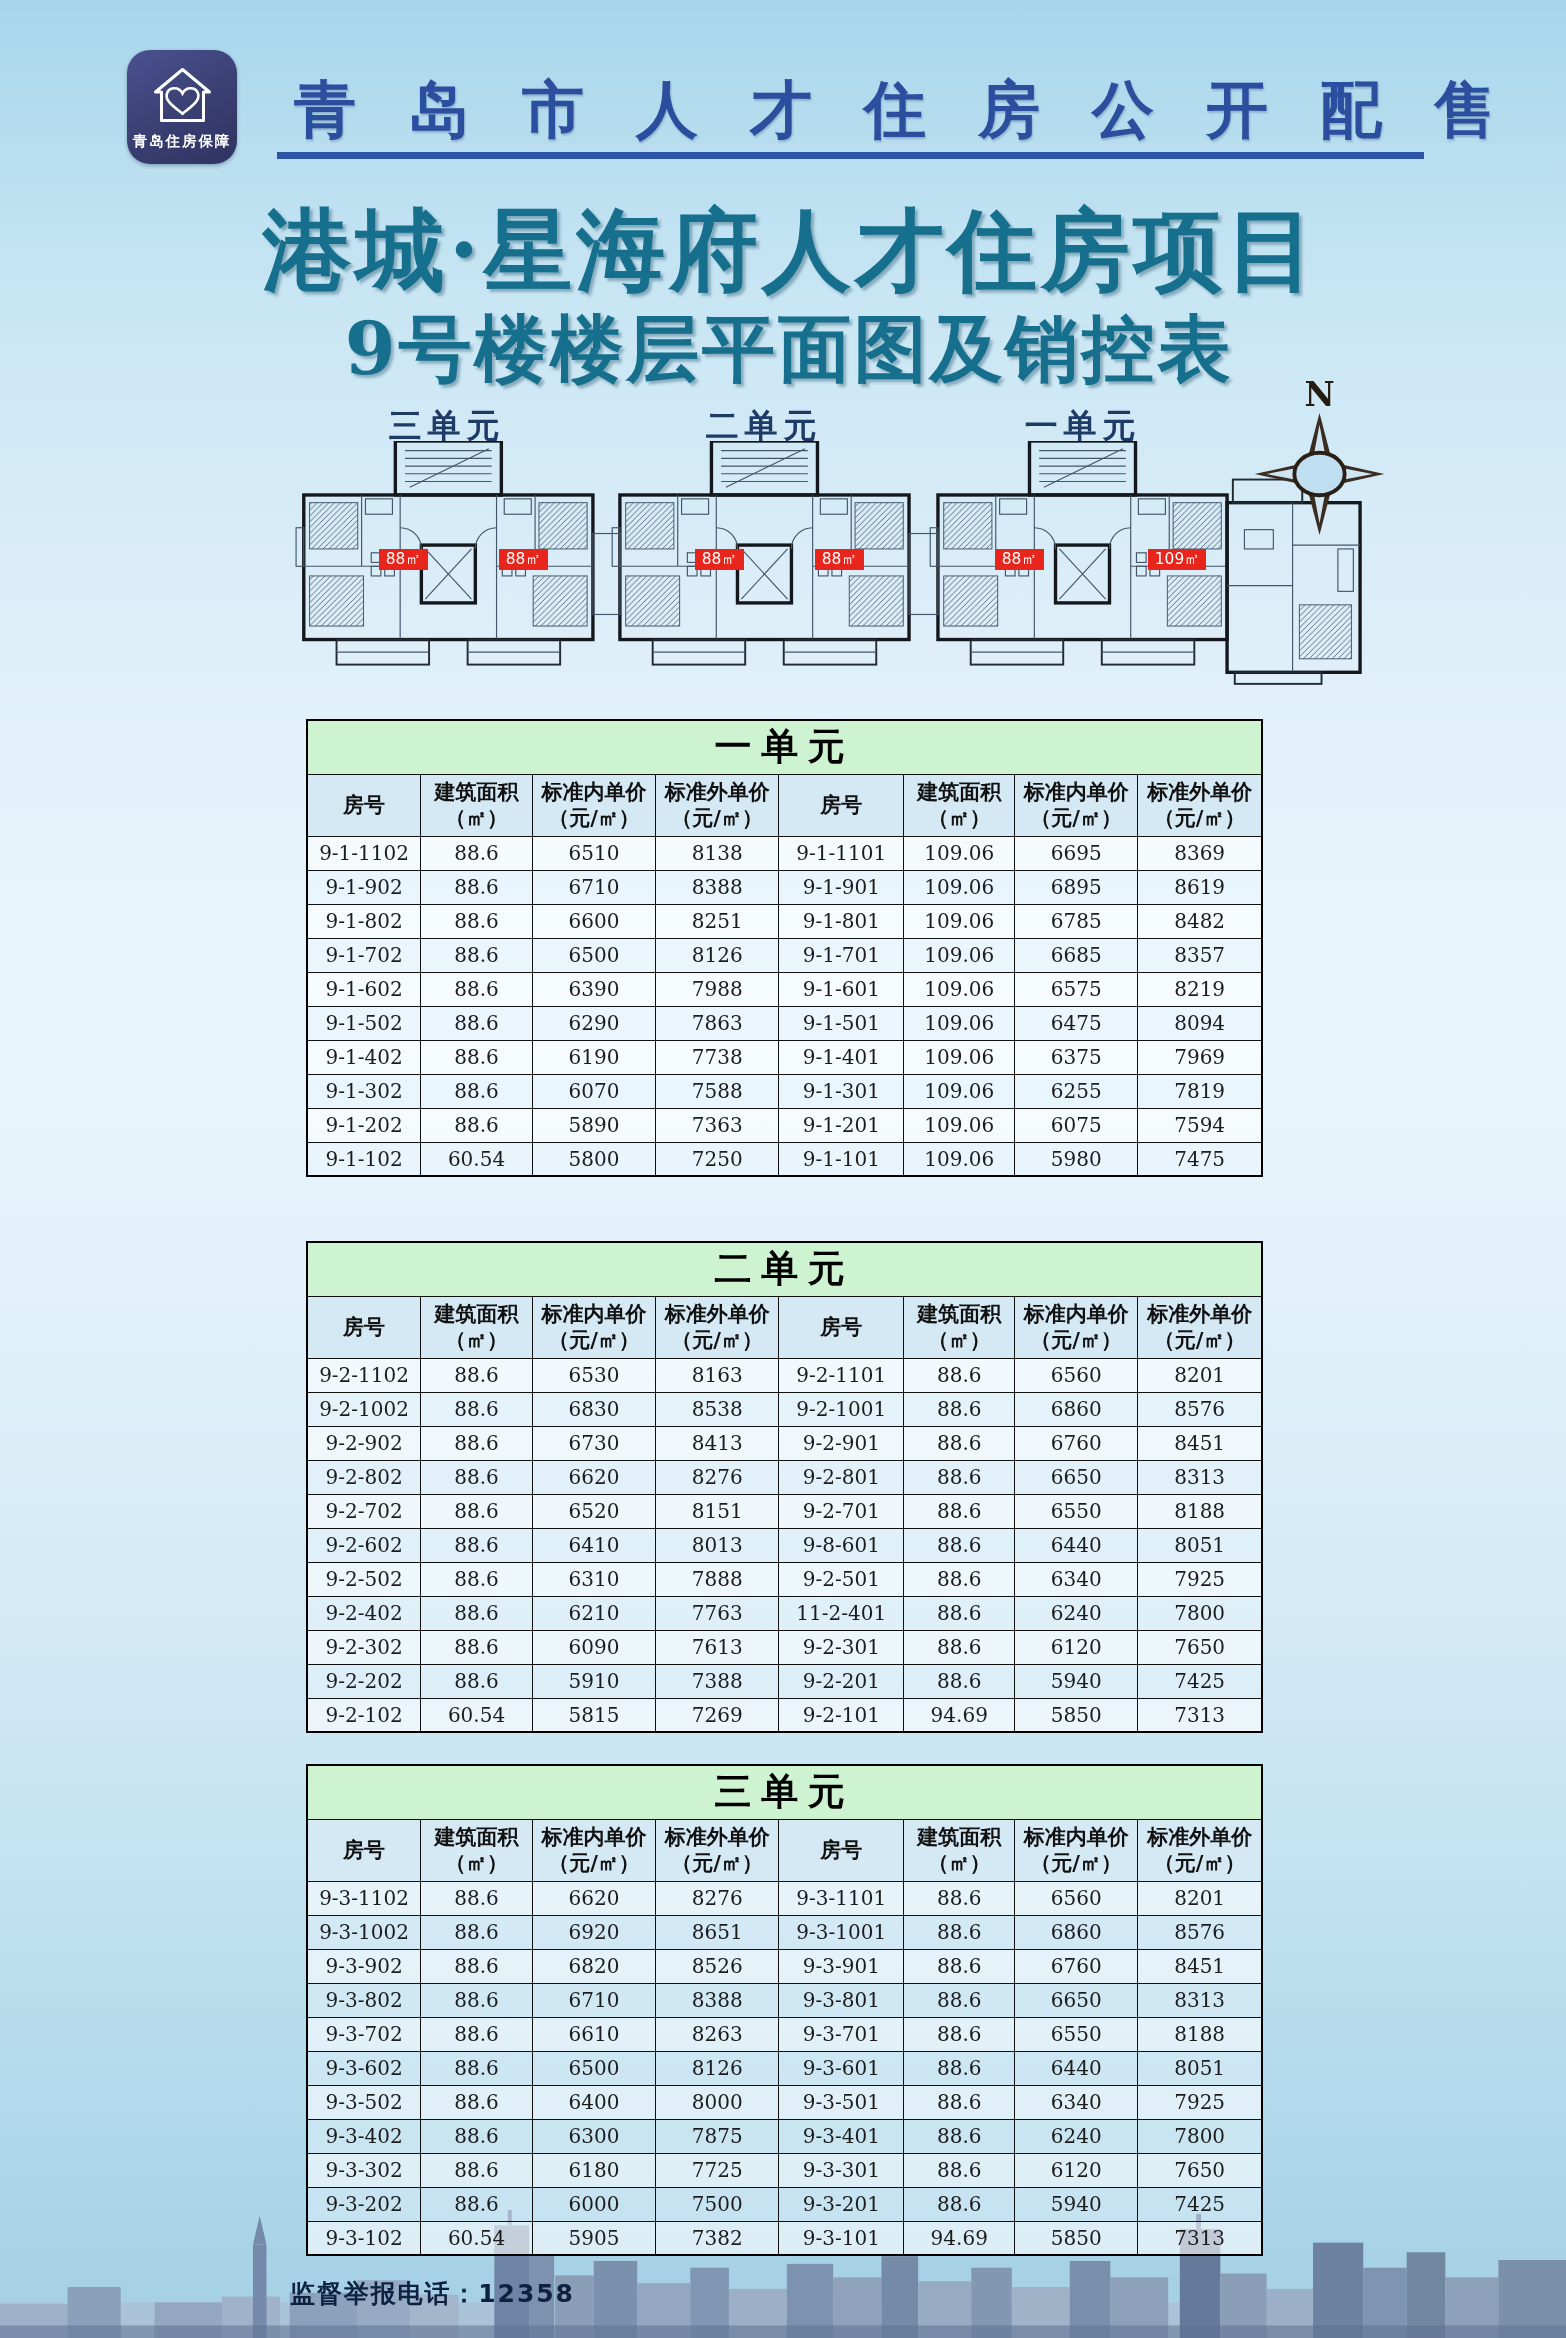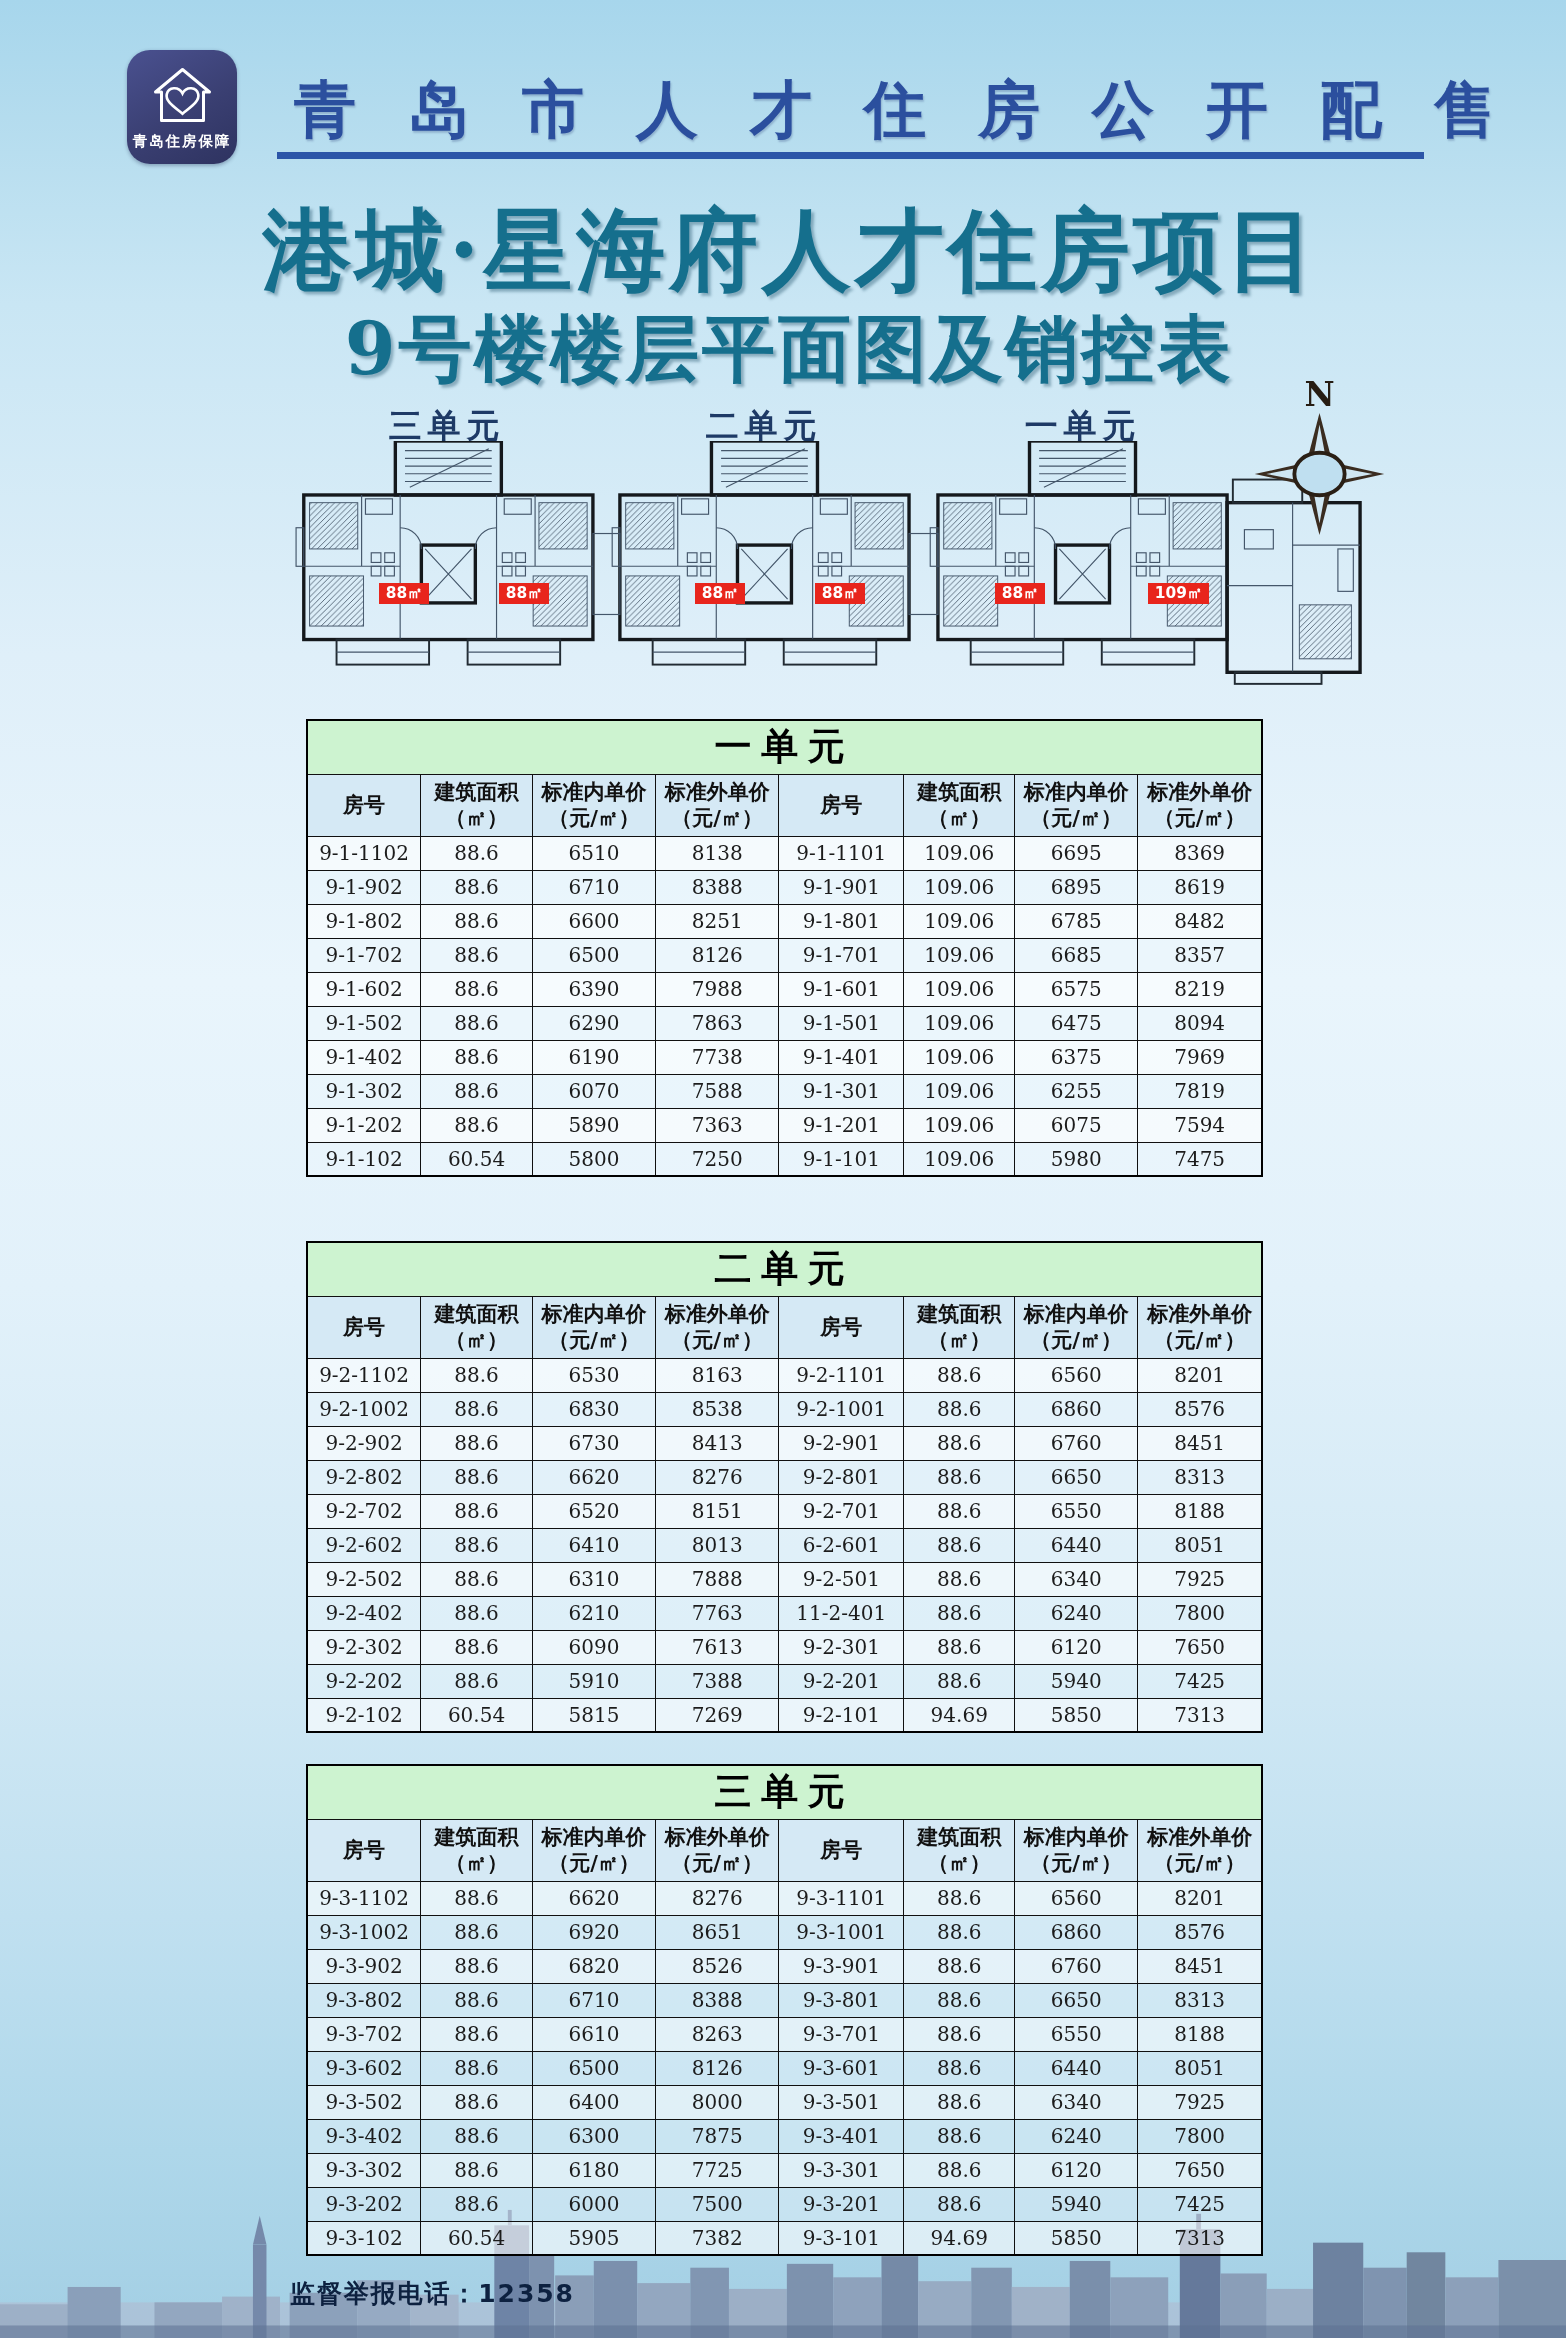--- a/index.html
+++ b/index.html
@@ -43,21 +43,21 @@
     position:absolute; top:0; width:164px; text-align:center;
     font-size:33px; font-weight:900; color:#1e3a66; letter-spacing:5.8px;
   }
   .plan-svg { position:absolute; left:0; top:37px; width:1072px; height:266px; }
   .w3 { fill:none; stroke:#14181c; stroke-width:3.5; }
   .w2 { fill:none; stroke:#222b33; stroke-width:2; }
   .w1 { fill:none; stroke:#44566a; stroke-width:1.2; }
   .bed { fill:url(#hatch); stroke:#44566a; stroke-width:1; }
   .areatag {
     position:absolute; top:145px; background:#e8251c; color:#fff;
-    font-size:15.4px; font-weight:bold; padding:1.9px 6.8px; line-height:1.1; white-space:nowrap;margin-top:34px;
+    font-size:15.4px; font-weight:normal; padding:1.9px 6.8px; line-height:1.1; white-space:nowrap;
   }
   
   .compass { position:absolute; left:1247px; top:378px; width:145px; height:159px; text-align:center; }
   .compass .north { font-family:"DejaVu Serif","Liberation Serif",serif; font-size:33px; font-weight:900; color:#261c12; line-height:1; }
   
   .tbl { position:absolute; left:306px; width:957px; z-index:1; }
   .tbl table {
     width:100%; border-collapse:collapse; table-layout:fixed;
     font-family:"DejaVu Serif","Liberation Serif",serif; border:2.9px solid #000;
   }
@@ -429,21 +429,21 @@
             <td>9-2-701</td>
             <td>88.6</td>
             <td>6550</td>
             <td>8188</td>
           </tr>
           <tr>
             <td>9-2-602</td>
             <td>88.6</td>
             <td>6410</td>
             <td>8013</td>
-            <td>6-2-601</td>
+            <td>9-8-601</td>
             <td>88.6</td>
             <td>6440</td>
             <td>8051</td>
           </tr>
           <tr>
             <td>9-2-502</td>
             <td>88.6</td>
             <td>6310</td>
             <td>7888</td>
             <td>9-2-501</td>

